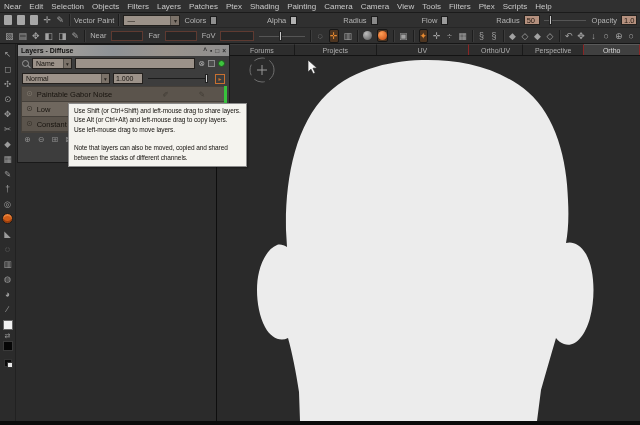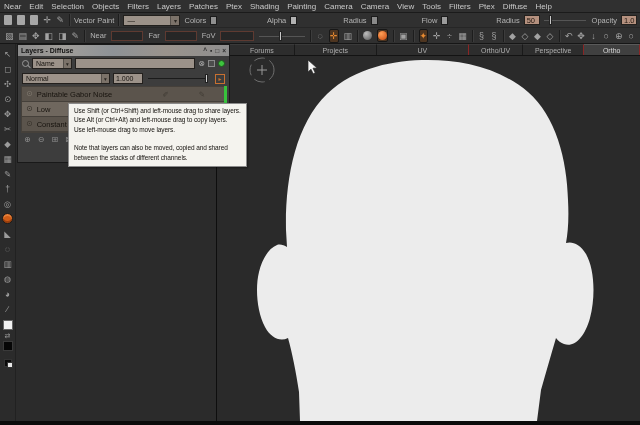--- a/index.html
+++ b/index.html
@@ -133,21 +133,21 @@
     <span class="mi">Patches</span>
     <span class="mi">Ptex</span>
     <span class="mi">Shading</span>
     <span class="mi">Painting</span>
     <span class="mi">Camera</span>
     <span class="mi">Camera</span>
     <span class="mi">View</span>
     <span class="mi">Tools</span>
     <span class="mi">Filters</span>
     <span class="mi">Ptex</span>
-    <span class="mi">Diffuse</span>
+    <span class="mi">Scripts</span>
     <span class="mi">Help</span>
   </div>
 
   <div class="toolbar t1">
     <span class="tbtn">
         <span class="doc"></span>
       </span>
     <span class="tbtn">
         <span class="doc"></span>
       </span>

